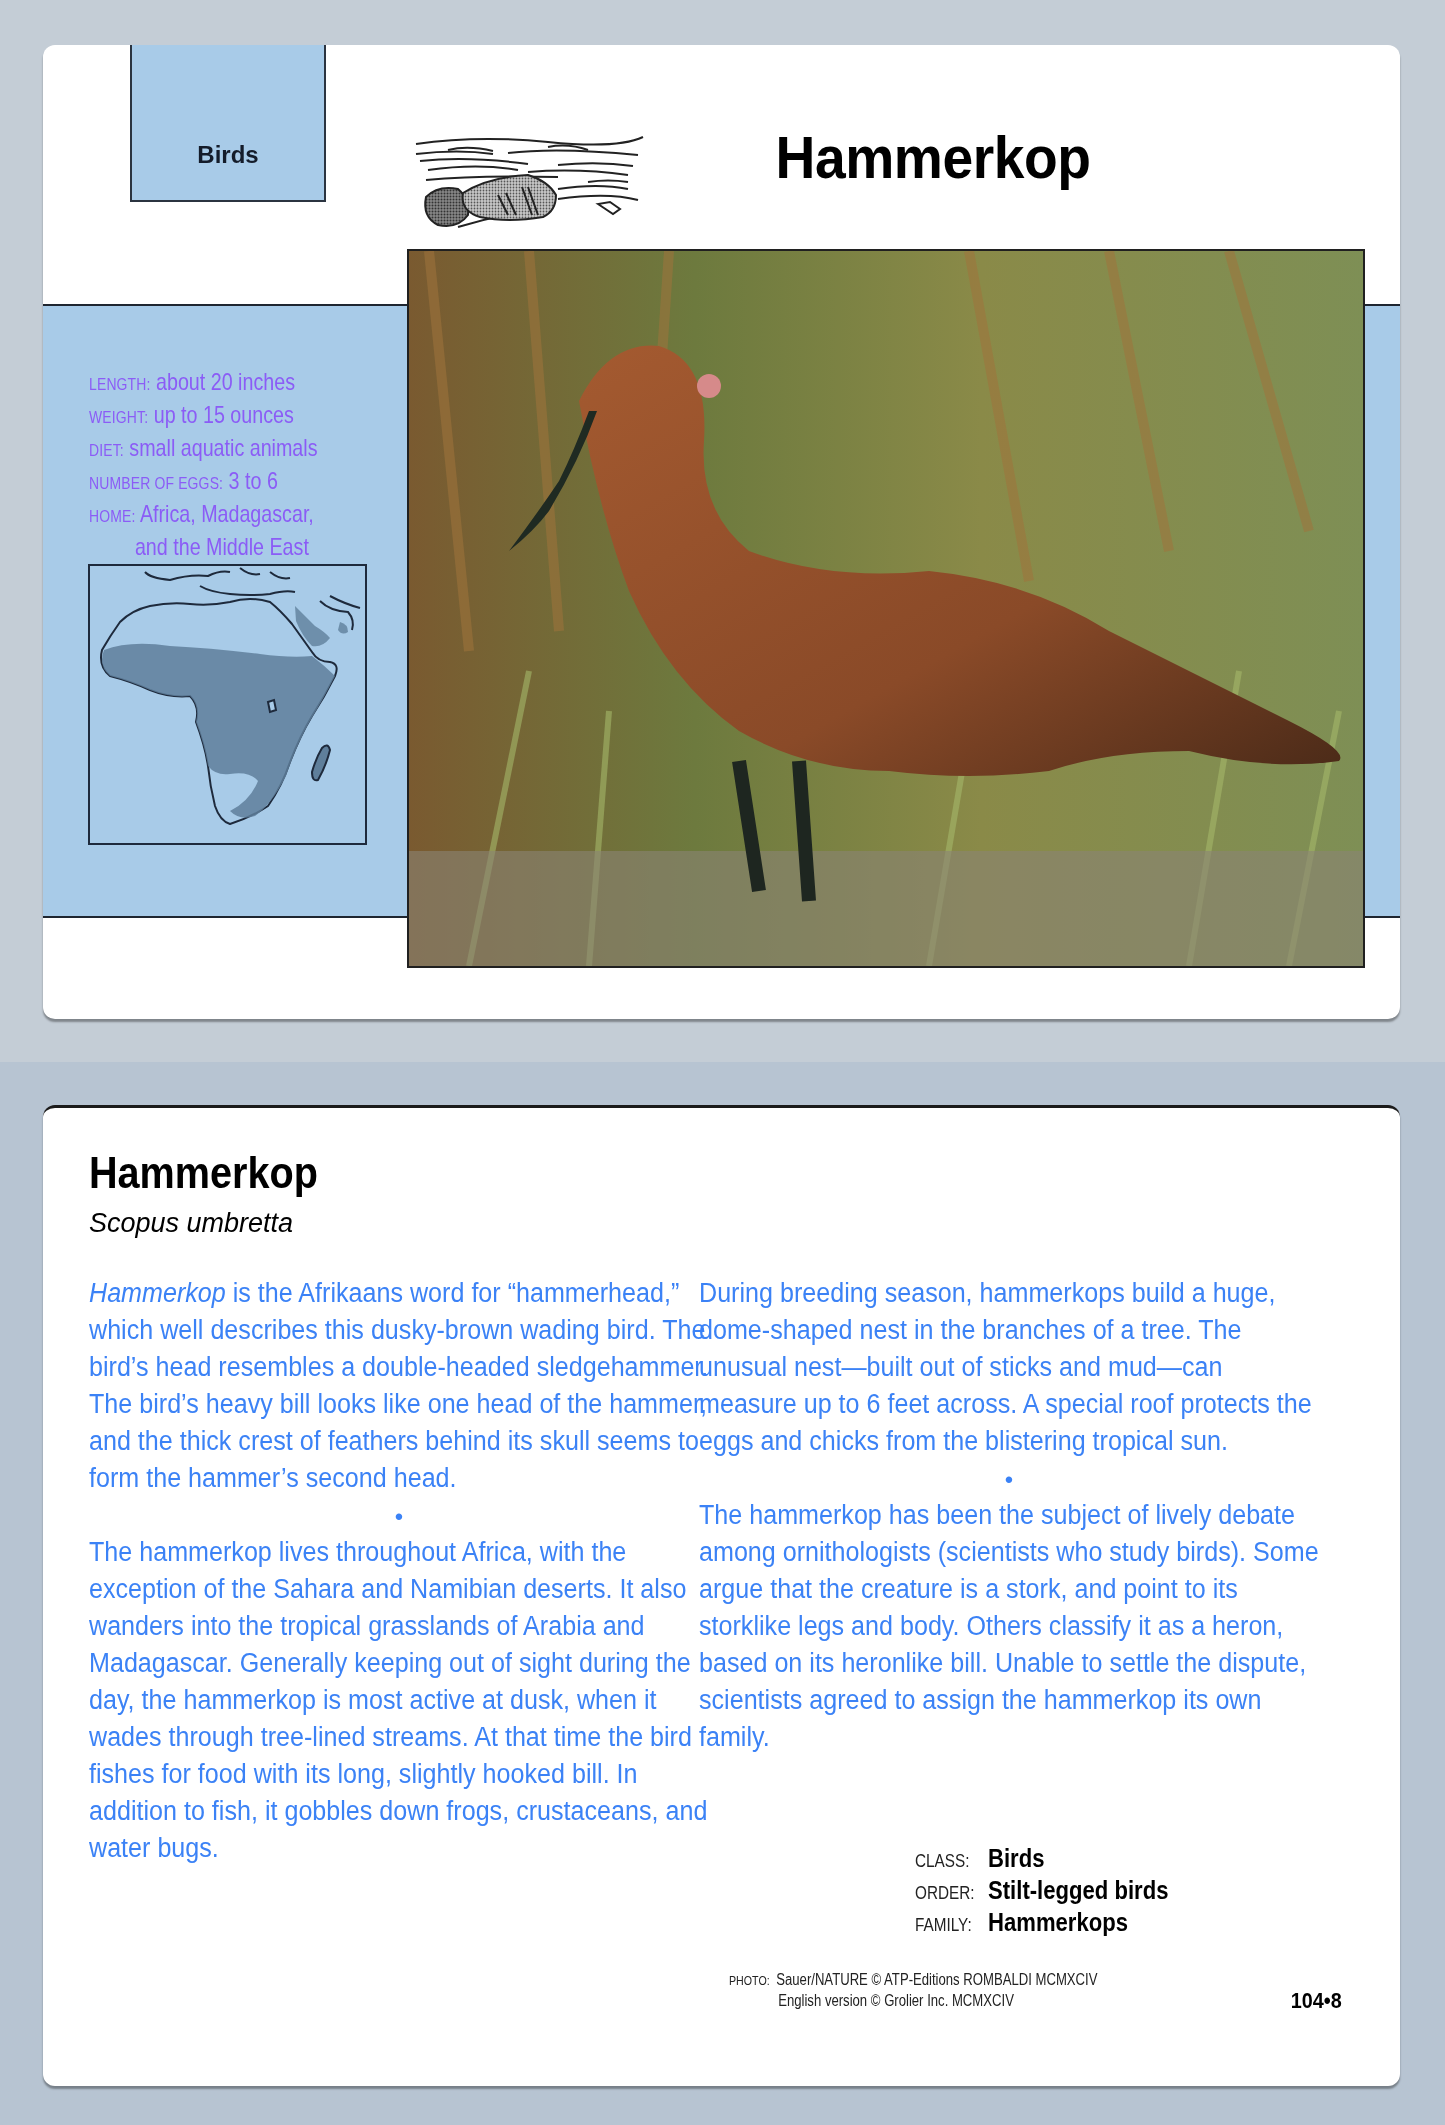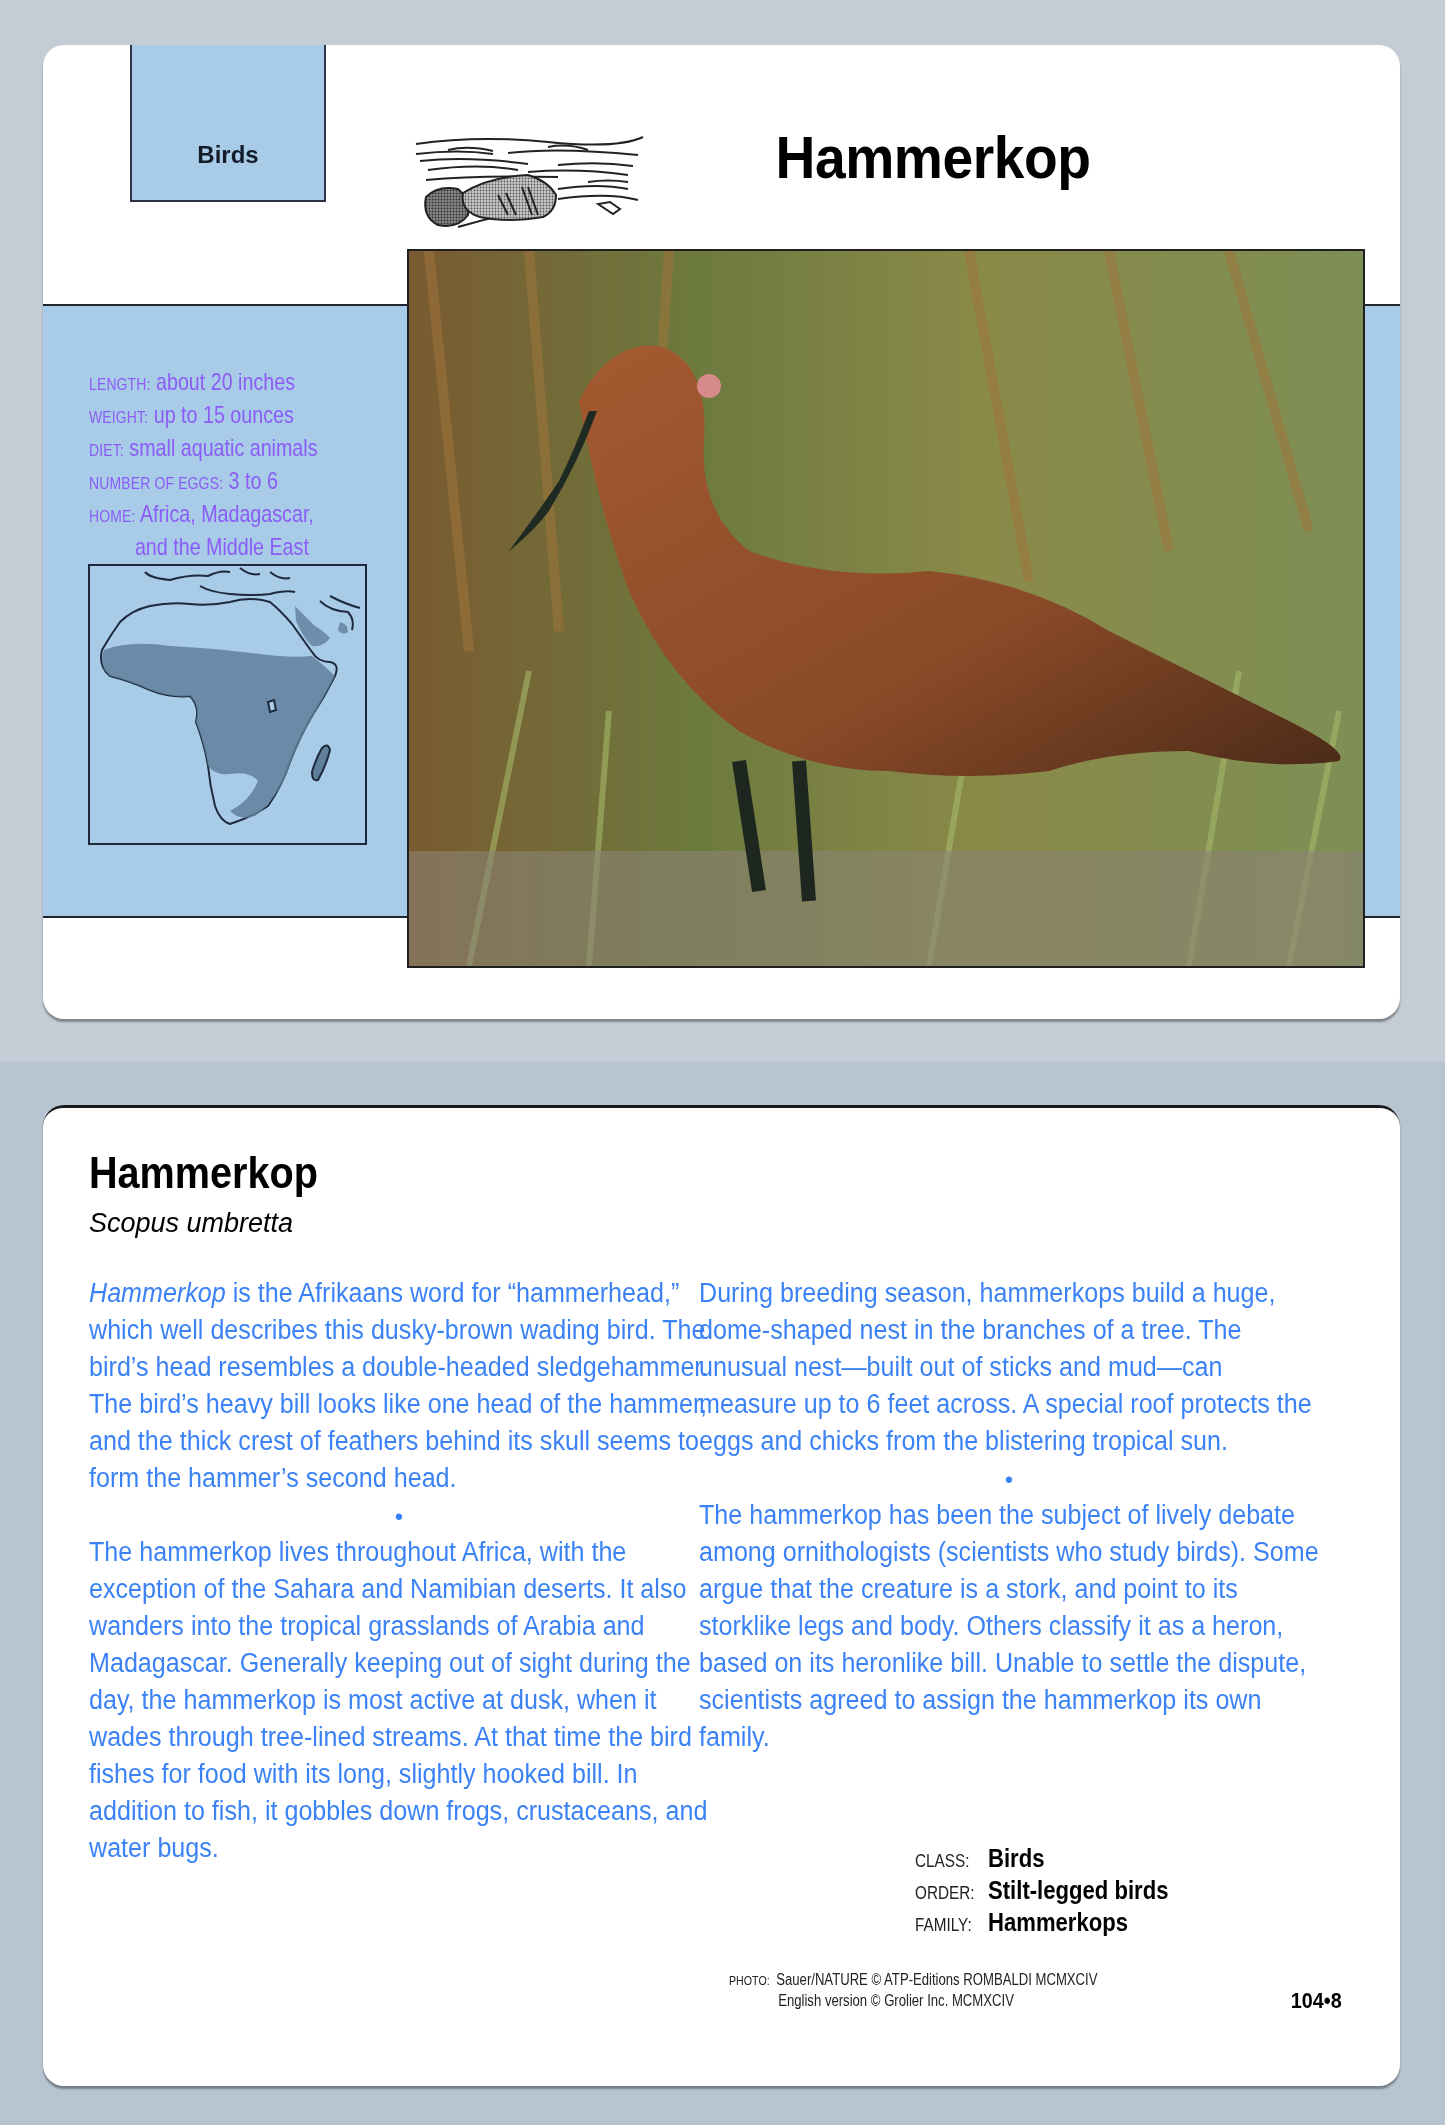--- a/index.html
+++ b/index.html
@@ -5,21 +5,21 @@
   html, body { margin: 0; padding: 0; }
   body {
     width: 1445px; height: 2125px; position: relative; overflow: hidden;
     background: #c3ccd6;
     font-family: "Liberation Sans", sans-serif;
   }
   .bg-top { position: absolute; left: 0; top: 0; width: 1445px; height: 1062px; background: #c4cdd6; }
   .bg-bot { position: absolute; left: 0; top: 1062px; width: 1445px; height: 1063px; background: #b7c4d2; }
 
   .card {
-    position: absolute; background: #ffffff; border-radius: 21px; overflow: hidden;
+    position: absolute; background: #ffffff; border-radius: 12px; overflow: hidden;
     box-shadow: 0 3px 2px rgba(0,0,0,0.35);
   }
   #front { left: 43px; top: 45px; width: 1357px; height: 974px; }
   #back  { left: 43px; top: 1105px; width: 1357px; height: 978px; border-top: 3px solid #1b1b1b; }
 
   
   .cat-box {
     position: absolute; left: 87px; top: 0; width: 196px; height: 157px;
     background: #a8cbe8; border: 2px solid #2b3440; border-top: none; box-sizing: border-box;
   }

